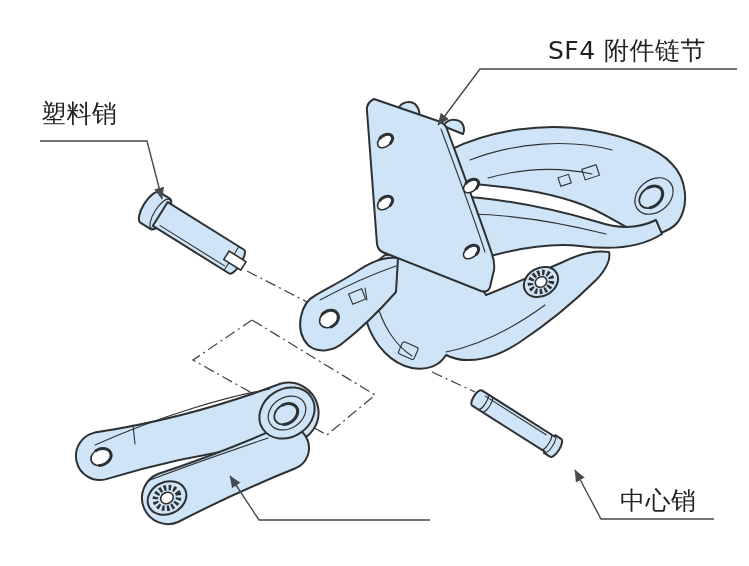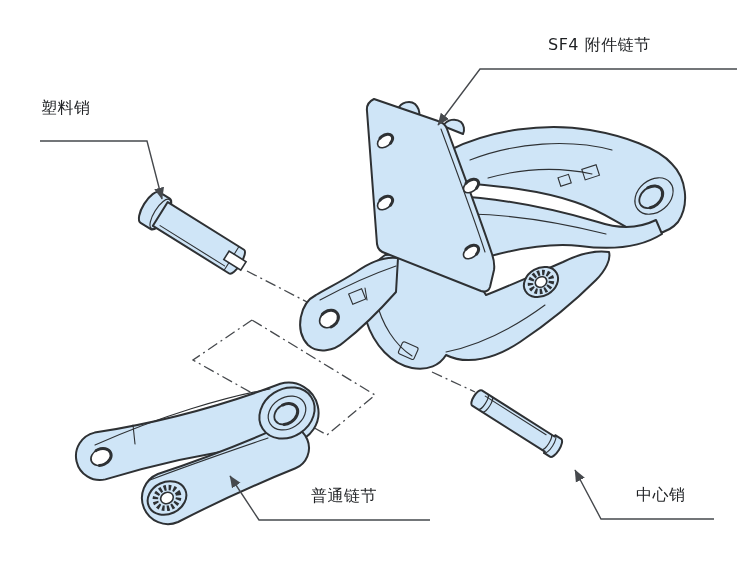--- a/index.html
+++ b/index.html
@@ -6,21 +6,21 @@
     --background:#ffffff; --part-fill:#cfe5f7; --outline:#2e3134;
     --line:#46494d; --text:#1e2023;
   }
   html,body{margin:0;padding:0;background:#f4f4f4;}
   .stage{
     position:relative;width:749px;height:566px;background:var(--background);
     font-family:"DejaVu Sans","Liberation Sans",sans-serif;overflow:hidden;
   }
   .stage svg{position:absolute;left:0;top:0;}
   .callout{
-    position:absolute;font-size:16px;line-height:1.25;color:var(--text);
+    position:absolute;font-size:25px;line-height:1.25;color:var(--text);
     letter-spacing:.5px;white-space:nowrap;
   }
   .part{fill:var(--part-fill);stroke:var(--outline);stroke-width:2;stroke-linejoin:round;}
   .detail{fill:none;stroke:var(--outline);stroke-width:1.1;stroke-linecap:round;}
   .hole{fill:#ffffff;stroke:var(--outline);stroke-width:1.6;}
   .holeblue{fill:var(--part-fill);stroke:var(--outline);stroke-width:1.8;}
   .ring{fill:none;stroke:var(--outline);stroke-width:1.2;}
   .carc{fill:none;stroke:var(--outline);stroke-width:3;stroke-linecap:round;}
   .teeth{fill:none;stroke:var(--outline);stroke-width:5.5;}
   .dashdot{fill:none;stroke:var(--line);stroke-width:1.3;stroke-dasharray:11 4 2 4;}
@@ -141,15 +141,14 @@
     <g>
       <path class="leader" marker-end="url(#arrow)" d="M737,69 L480,69 L438,125"></path>
       <path class="leader" marker-end="url(#arrow)" d="M40,141 L147,141 L162,199"></path>
       <path class="leader" marker-end="url(#arrow)" d="M430,520 L259,520 L230,476"></path>
       <path class="leader" marker-end="url(#arrow)" d="M714,519 L601,519 L575,470"></path>
     </g>
   </svg>
 
   <div class="callout" style="left:548px;top:35px">SF4 附件链节</div>
   <div class="callout" style="left:41px;top:98px">塑料销</div>
-  <div class="callout" style="left:311px;top:486px">普通链节</div>
-  <div class="callout" style="left:636px;top:485px">中心销</div>
+  <div class="callout" style="left:620px;top:485px">中心销</div>
 </div>
 
 </body></html>

